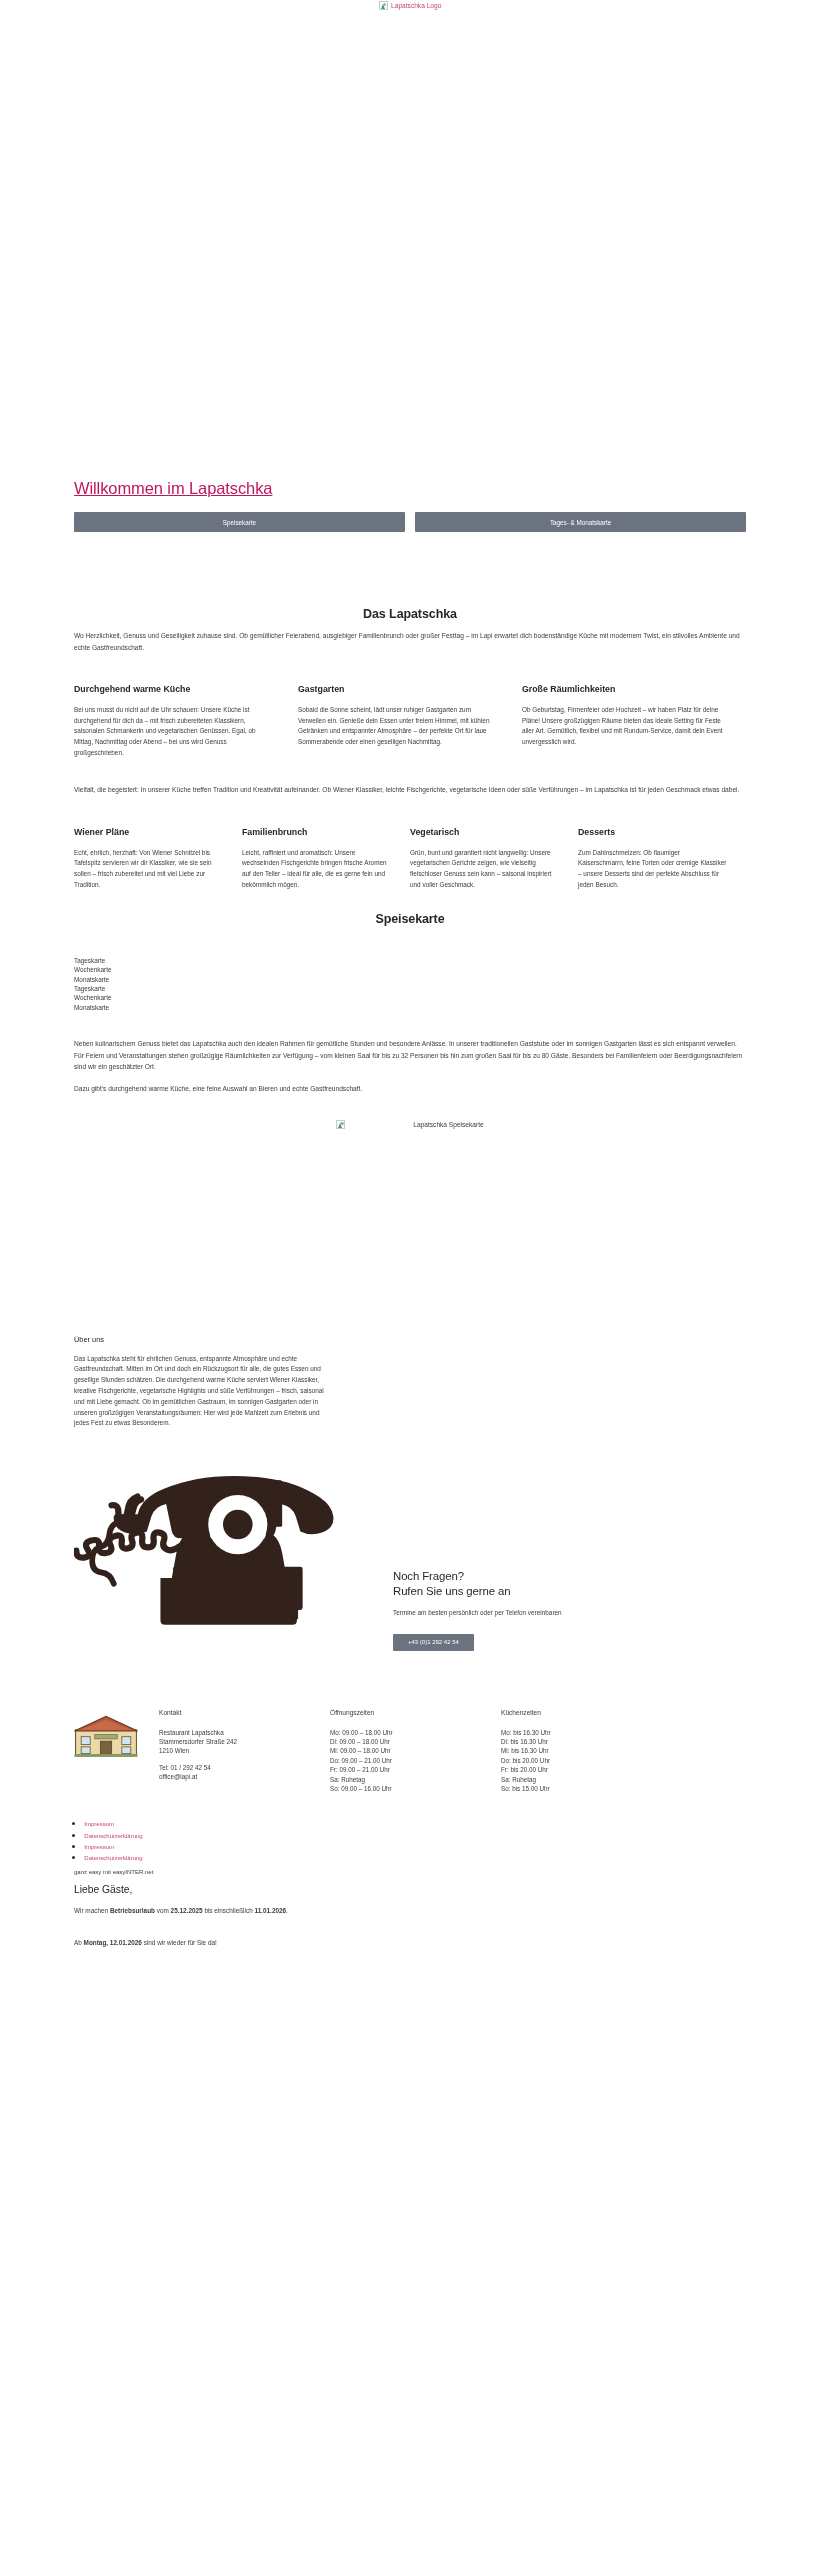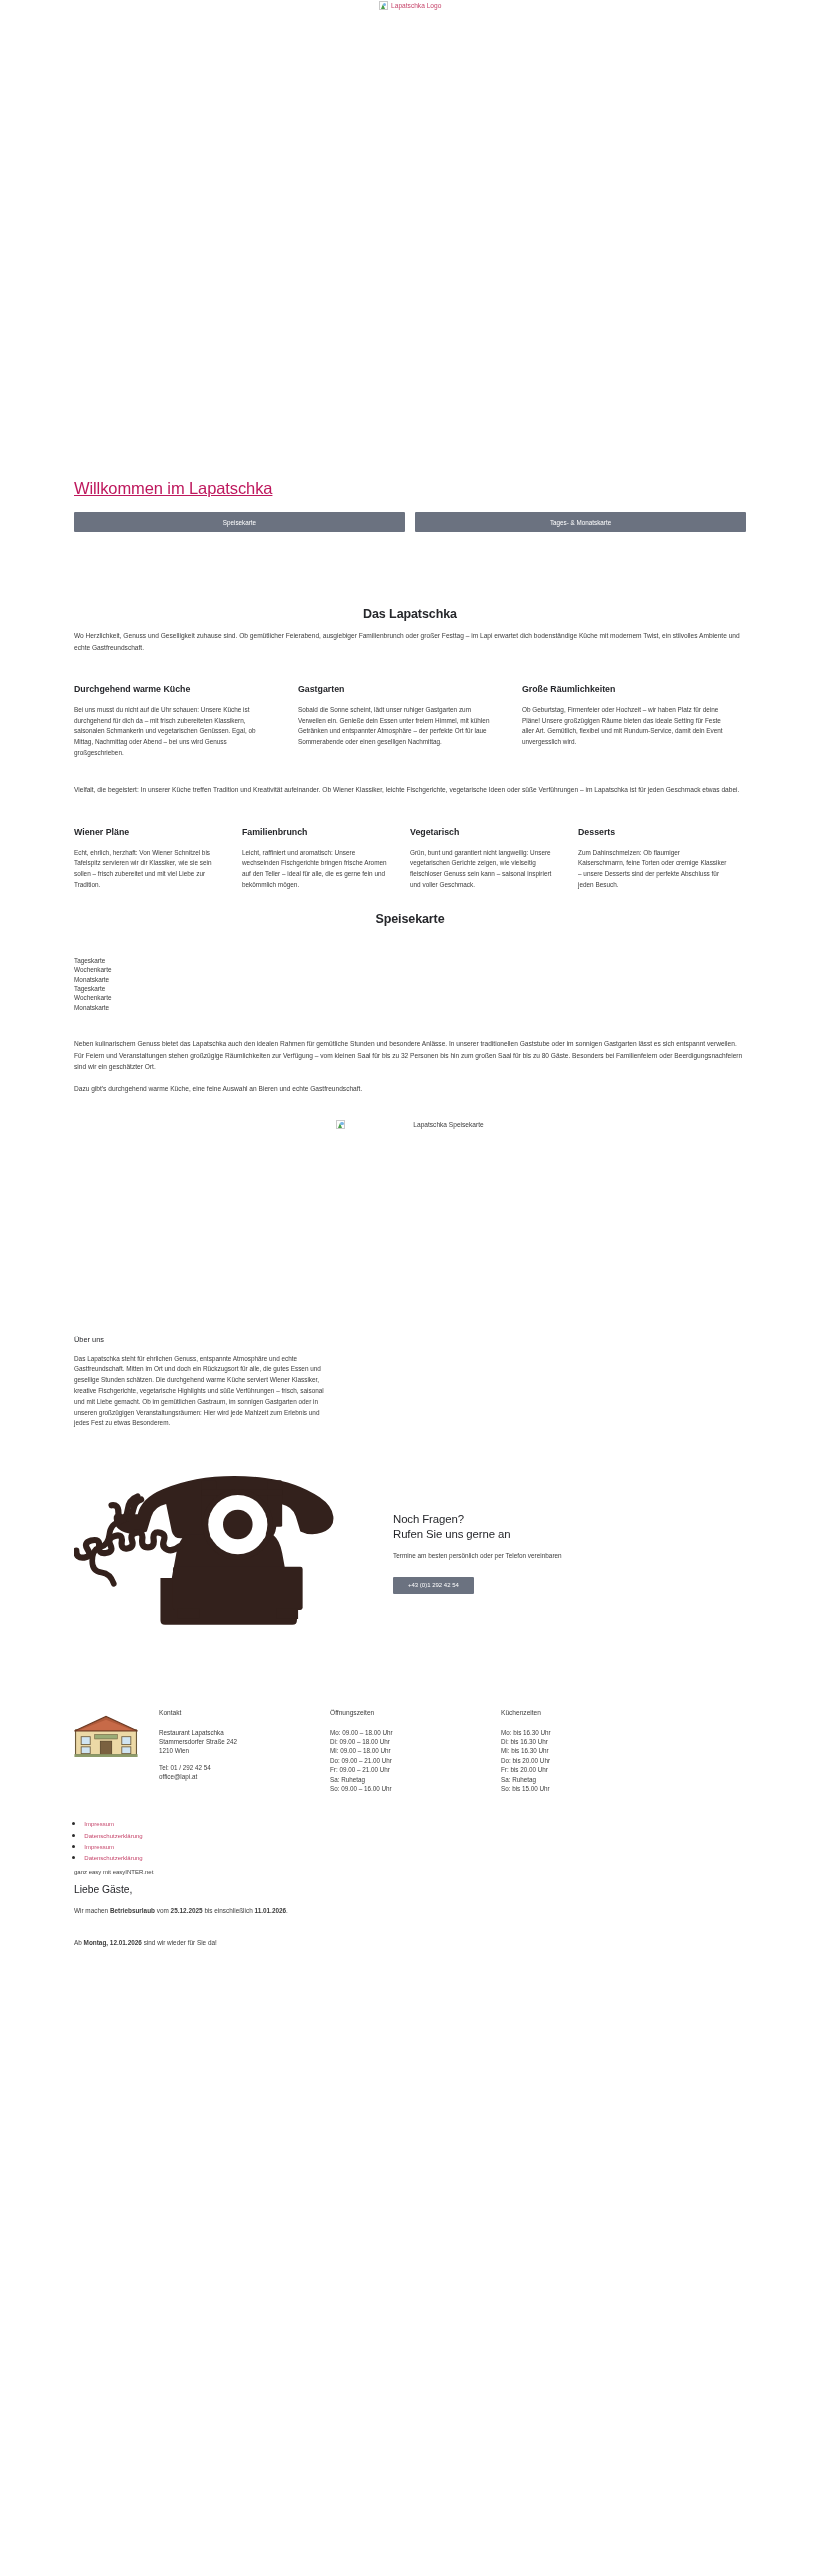--- a/index.html
+++ b/index.html
@@ -339,21 +339,21 @@
 </section>
 
 <section class="section" style="margin-top:205px;">
   <div class="wrap">
     <h3 class="about-h">Über uns</h3>
     <p class="about-p">Das Lapatschka steht für ehrlichen Genuss, entspannte Atmosphäre und echte Gastfreundschaft. Mitten im Ort und doch ein Rückzugsort für alle, die gutes Essen und gesellige Stunden schätzen. Die durchgehend warme Küche serviert Wiener Klassiker, kreative Fischgerichte, vegetarische Highlights und süße Verführungen – frisch, saisonal und mit Liebe gemacht. Ob im gemütlichen Gastraum, im sonnigen Gastgarten oder in unseren großzügigen Veranstaltungsräumen: Hier wird jede Mahlzeit zum Erlebnis und jedes Fest zu etwas Besonderem.</p>
   </div>
 </section>
 
 <section class="section" style="margin-top:20.5px;">
-  <div class="wrap" style="display:flex;align-items:center;">
+  <div class="wrap" style="display:flex;align-items:flex-end;">
 
     <div style="width:319px;padding-top:13.7px;">
       <svg width="273" height="188" viewBox="0 0 480 330" aria-hidden="true">
         <g fill="#33211c">
 
           <path d="M150 40 q90-34 190-6 q38 10 52 26 q10 12 4 22 q-8 12 -26 14 l-4 -2 q-10 -22 -34 -26 l-6 26 q-2 12 -14 12 l-152 0 q-12 0 -14 -12 l-6 -26 q-24 4 -34 26 l-4 2 q-18 -2 -26 -14 q-6 -10 4 -22 q14 -16 52 -26 z" opacity="0"></path>
           <path d="M112 90 q6-28 44-44 q76-32 180-20 q56 7 96 34 q22 15 24 34 q2 20 -20 28 q-20 7 -38 -2 l-8 -26 q-6 -18 -26 -22 l-10 48 q-3 12 -16 12 l-150 0 q-13 0 -16 -12 l-10 -48 q-20 4 -26 22 l-8 26 q-18 9 -38 2 q-22 -8 -20 -28 q1 -2 2 -4 z"></path>
 
           <rect x="224" y="30" width="26" height="82" rx="3"></rect>
           <rect x="340" y="30" width="26" height="82" rx="3"></rect>

